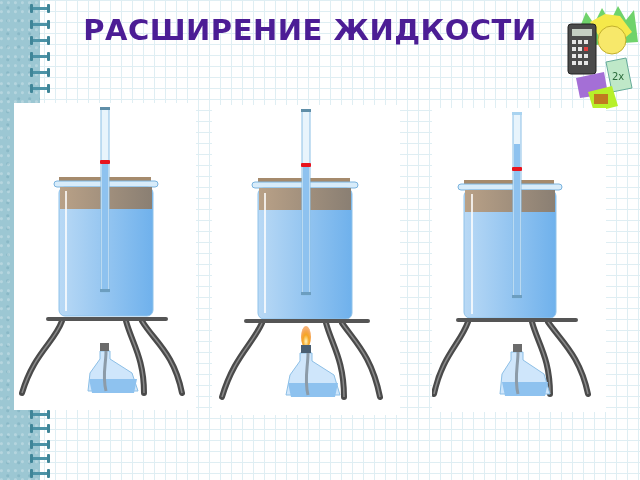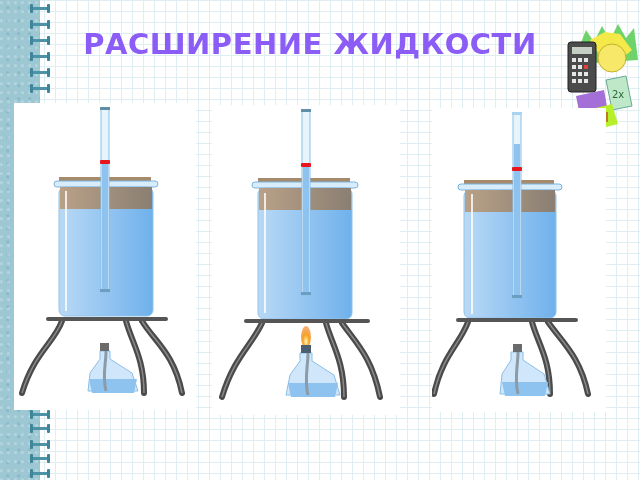--- a/index.html
+++ b/index.html
@@ -24,26 +24,26 @@
     position: absolute; left: 30px; width: 20px; height: 3px;
     background: #4c93a7; border-radius: 1px;
   }
   .ring::before, .ring::after {
     content: ""; position: absolute; top: -3px; width: 3px; height: 9px; background: #3f8598; border-radius: 1px;
   }
   .ring::before { left: 0; }
   .ring::after { right: 0; }
 
   .title {
-    position: absolute; left: 60px; top: 26px; width: 500px;
-    text-align: center; color: #8b5cf6;
+    position: absolute; left: 60px; top: 12px; width: 500px;
+    text-align: center; color: #4c1d95;
     font-family: "DejaVu Sans", sans-serif; font-weight: bold;
     font-size: 29px; line-height: 37px; letter-spacing: 0.5px;
   }
-  .clipart { position: absolute; left: 560px; top: 2px; width: 80px; height: 110px; margin-top: 18px; }
+  .clipart { position: absolute; left: 560px; top: 2px; width: 80px; height: 110px; }
 
   .panel { position: absolute; background: #ffffff; }
   .panel svg { position: absolute; left: 0; top: 0; }
 </style>
 </head>
 <body>
 
 <div class="spine"></div>
 <div class="ring" style="top:7px"></div>
 <div class="ring" style="top:23px"></div>

